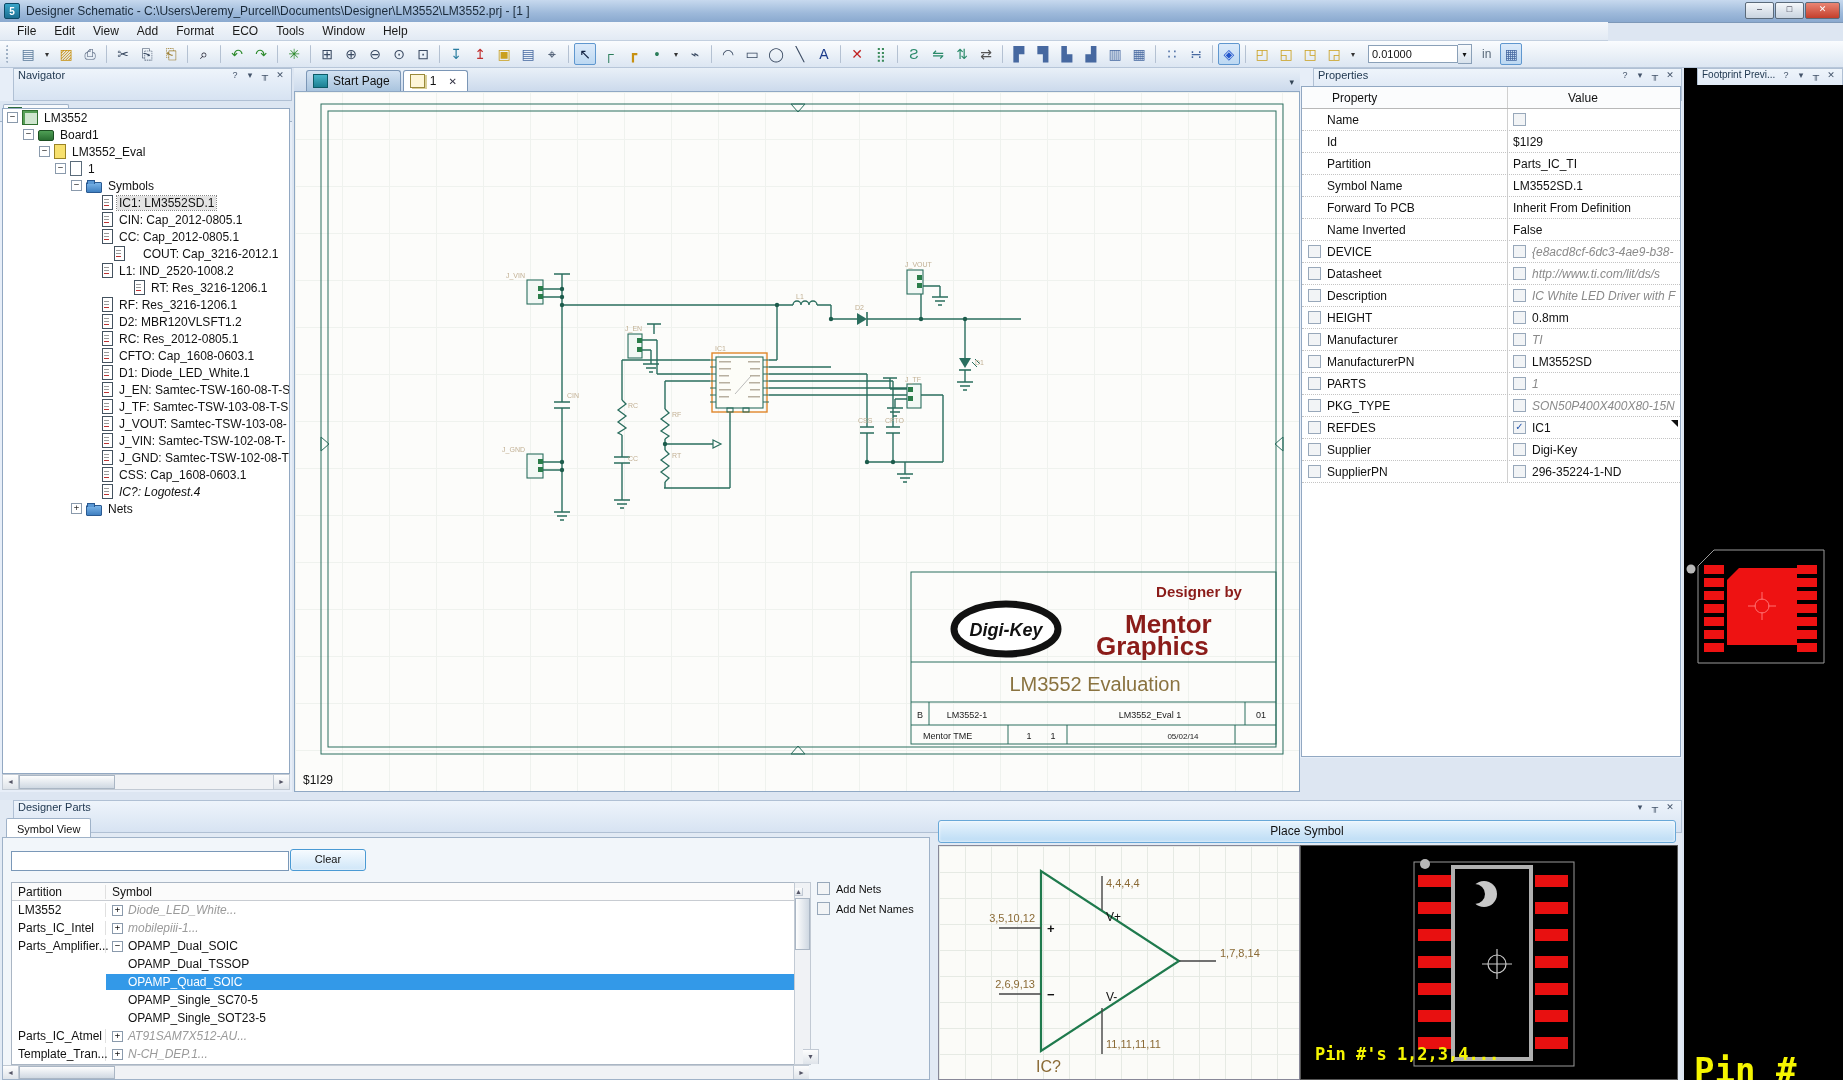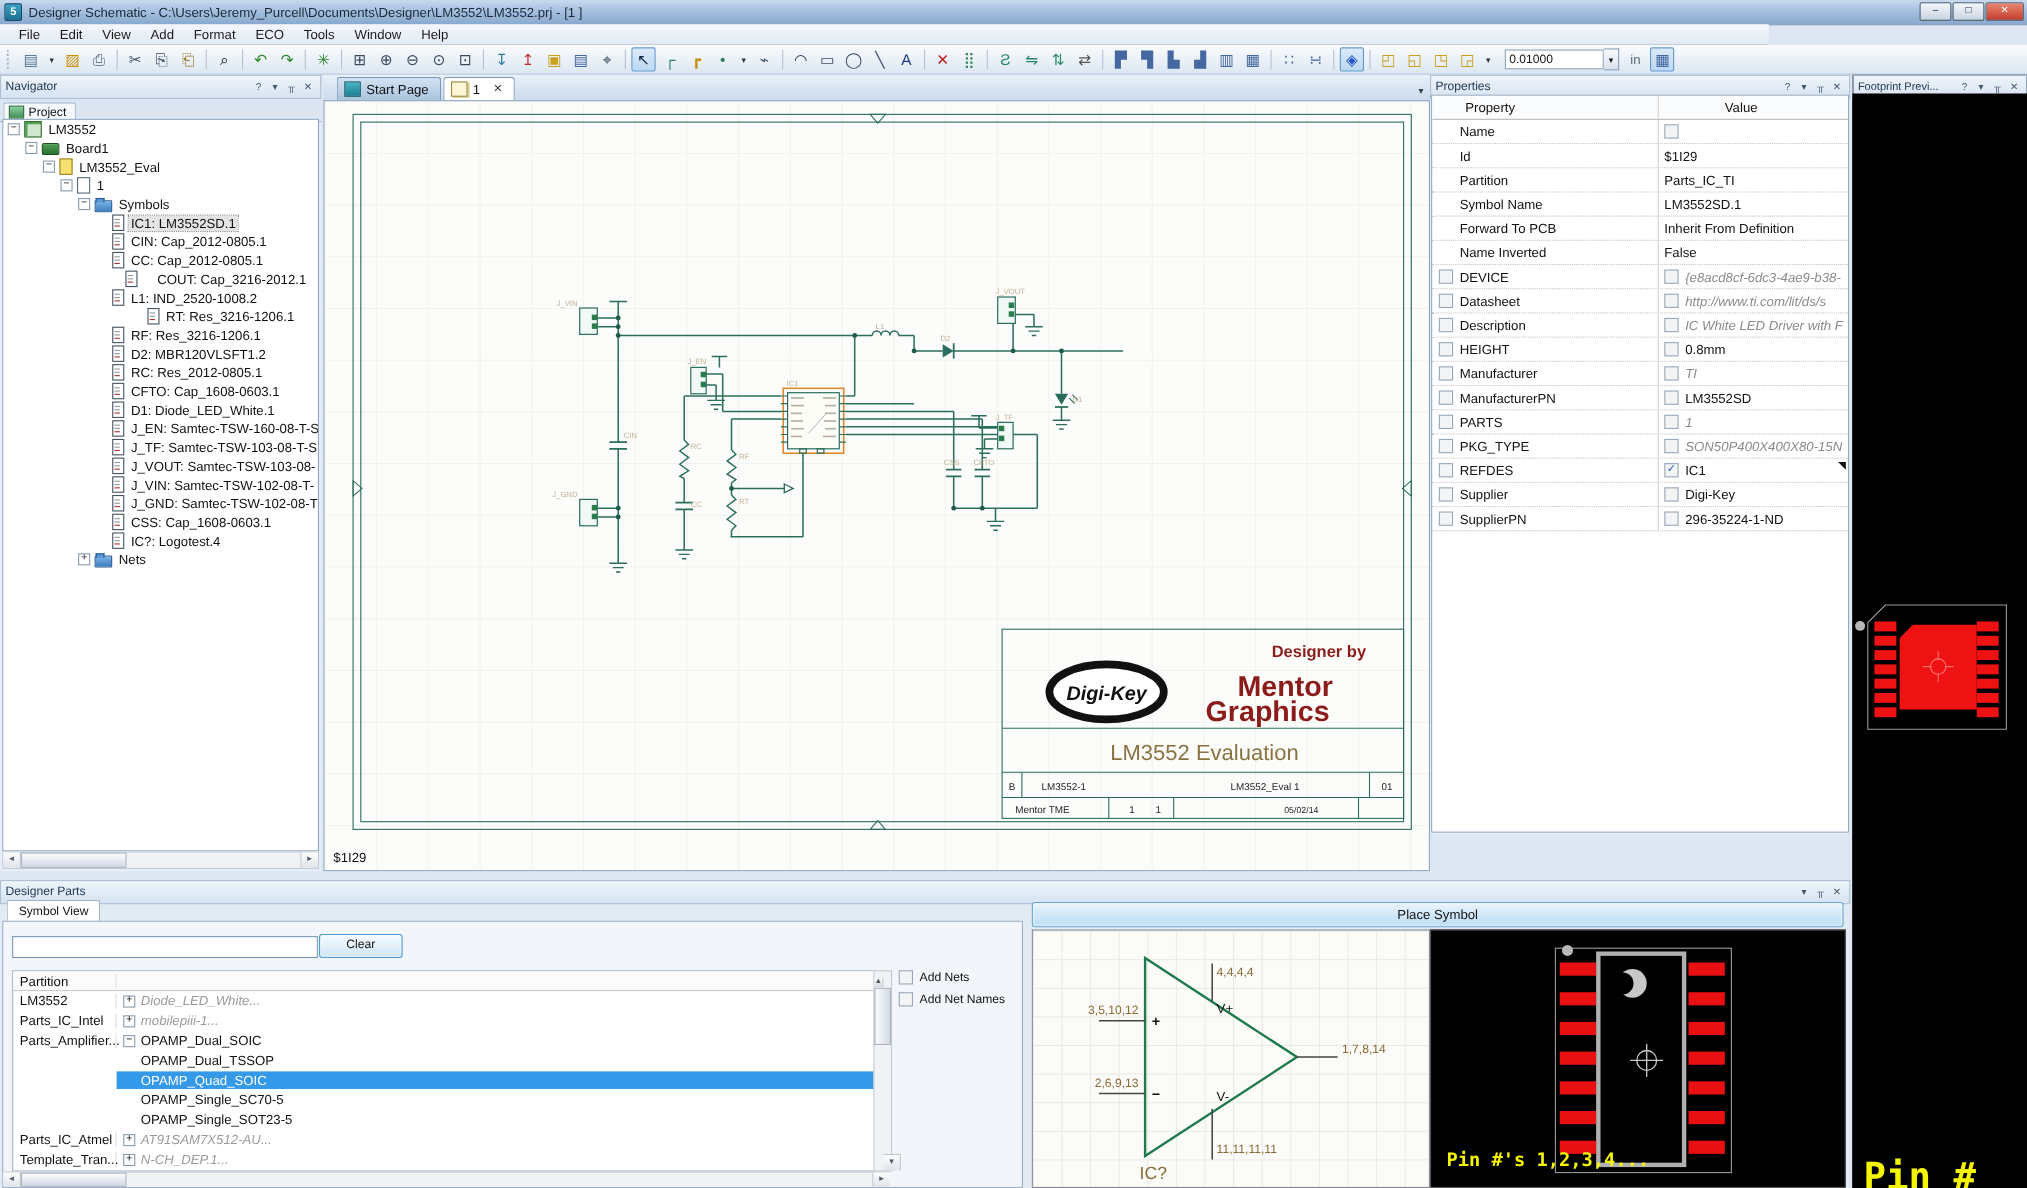--- a/index.html
+++ b/index.html
@@ -29,22 +29,22 @@
   .tbi.dd{width:10px;font-size:8px;}
   .tbi.sep{width:1px;height:18px;background:#b4c1d2;margin:0 4px;border:none;}
   .tbi.grip{width:4px;height:18px;border:none;border-left:2px dotted #9fb0c4;margin:0 4px 0 2px;}
   .tbi.active{border:1px solid #5f97cf;background:linear-gradient(#dceafa,#bcd8f2);}
   .tb-field{width:82px;height:16px;border:1px solid #8aa0b8;background:#fff;font-size:11px;
     padding:0 3px;display:flex;align-items:center;margin-left:8px;}
   .tb-fielddd{width:13px;height:18px;border:1px solid #8aa0b8;border-left:none;background:linear-gradient(#f8fafc,#d8e2ec);
     font-size:8px;display:flex;align-items:center;justify-content:center;}
   .tb-units{margin:0 8px 0 10px;color:#5a6a7a;}
   
-  .panel-h{height:22px;background:linear-gradient(#eef4fb,#d7e3f2);border:1px solid #b0c0d4;
-    display:flex;align-items:center;padding:0 4px;font-size:11px;color:#223a52;box-sizing:border-box;}
+  .panel-h{height:33px;background:linear-gradient(#eef4fb,#d7e3f2);border:1px solid #b0c0d4;
+    display:flex;align-items:flex-start;padding:0 4px;font-size:11px;color:#223a52;box-sizing:border-box;margin-left:13px;}
   .panel-h .sp{flex:1;}
   .hbtn{width:14px;height:13px;font-size:9px;line-height:12px;text-align:center;color:#44546a;margin-left:1px;}
   
   #navigator{position:absolute;left:0;top:68px;width:292px;height:724px;background:#e7eef8;}
   .navtabs{height:20px;border-bottom:1px solid #9fb2c8;display:flex;align-items:flex-end;padding-left:3px;background:#dce6f2;}
   .navtab{border:1px solid #9fb2c8;border-bottom:none;background:#f6f9fc;padding:2px 8px 2px 4px;
     font-size:11px;display:flex;align-items:center;border-radius:2px 2px 0 0;}
   .navtab .ticon{width:12px;height:10px;background:linear-gradient(#8fd0a0,#3f8f55);border:1px solid #2a6a3a;margin-right:4px;}
   .treebox{position:absolute;left:2px;top:40px;right:2px;bottom:18px;background:#fff;border:1px solid #92a8c2;overflow:hidden;}
   .trow{display:flex;align-items:center;height:17px;white-space:nowrap;}
@@ -361,21 +361,21 @@
       <div class="trow" style="padding-left: 84px;">
         <span class="texp" style="visibility: hidden;"></span>
         <span class="tico ico-symbol"></span>
         <span class="tlabel">J_GND: Samtec-TSW-102-08-T</span>
       </div>
       <div class="trow" style="padding-left: 84px;">
         <span class="texp" style="visibility: hidden;"></span>
         <span class="tico ico-symbol"></span>
         <span class="tlabel">CSS: Cap_1608-0603.1</span>
       </div>
-      <div class="trow" style="padding-left: 84px;">
+      <div class="trow" style="padding-left: 84px; font-style: italic;">
         <span class="texp" style="visibility: hidden;"></span>
         <span class="tico ico-symbol"></span>
         <span class="tlabel">IC?: Logotest.4</span>
       </div>
       <div class="trow" style="padding-left: 68px;">
         <span class="texp">+</span>
         <span class="tico ico-folder"></span>
         <span class="tlabel">Nets</span>
       </div>
     </div>
@@ -822,20 +822,21 @@
   </div>
 
   <div class="dp-left">
     <span class="dp-tab">Symbol View</span>
     <div class="dp-body">
       <input class="dp-search" value="" style="">
       <span class="dp-clear">Clear</span>
       <div class="dp-table">
         <div class="dp-thead">
           <span class="dp-c1">Partition</span>
+          <span class="dp-c2">Symbol</span>
         </div>
         <div>
 
         <div class="drow">
               <span class="dp-c1">LM3552</span>
               <span class="dp-c2">
                 <span class="dexp">+</span>
                 <span class="dsym it">Diode_LED_White...</span>
               </span>
             </div>

